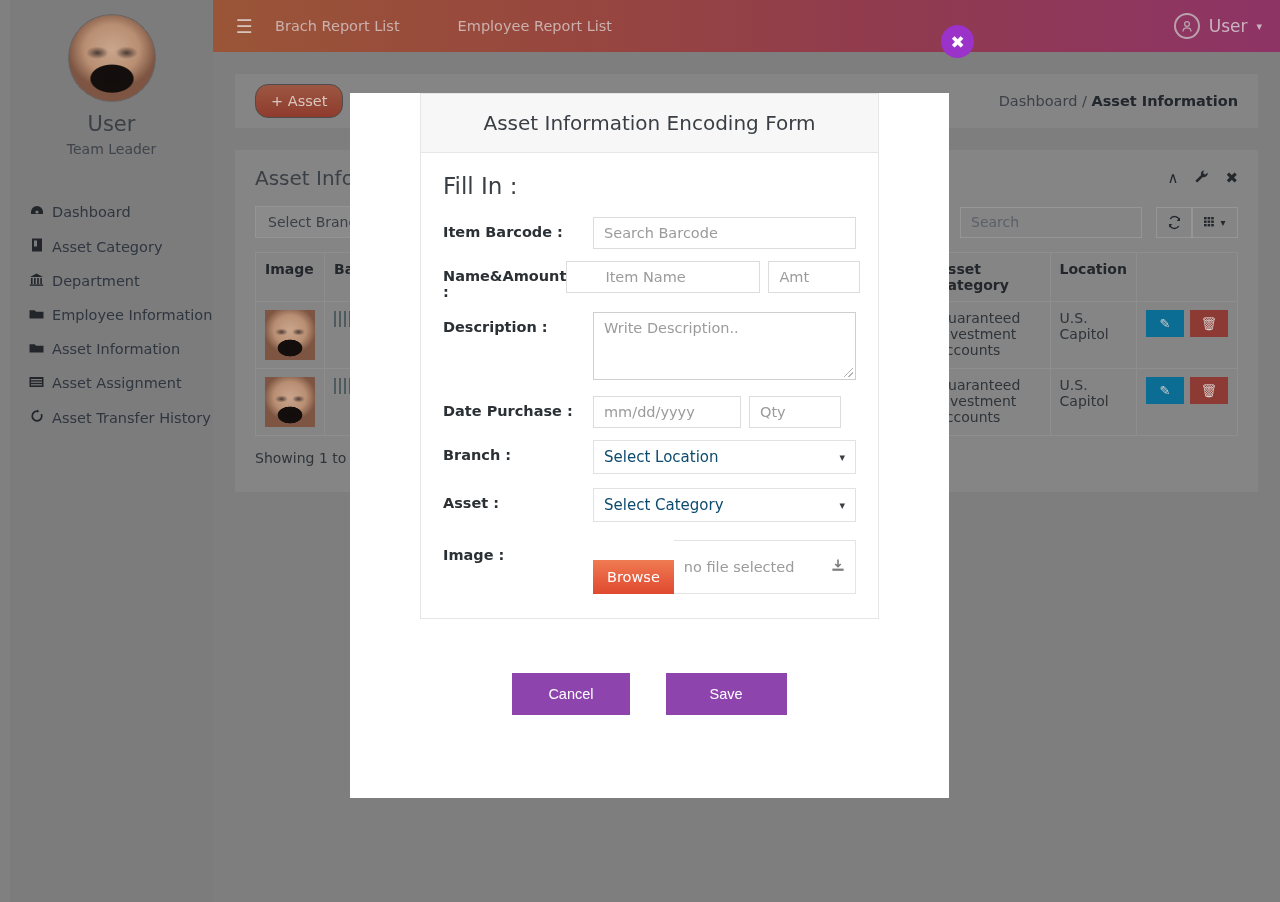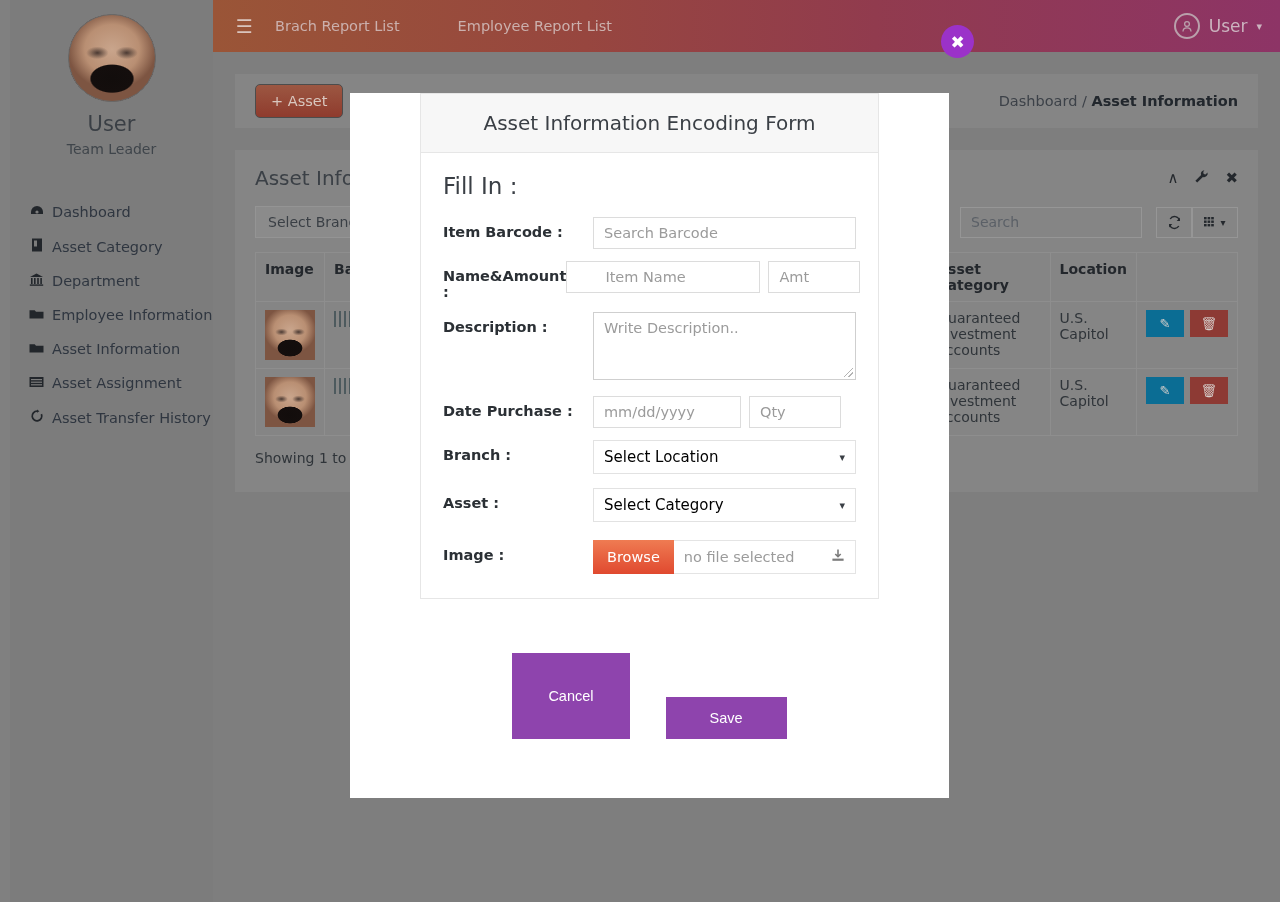--- a/index.html
+++ b/index.html
@@ -57,21 +57,21 @@
   .caret-sm { font-size: 11px; }
 
   
   .content { position: absolute; left: 213px; top: 52px; right: 0; bottom: 0; background: #7e7e7e; }
   .crumbbar {
     margin: 22px 22px 0 22px; height: 54px; background: #858585;
     display: flex; align-items: center; padding: 0 20px;
   }
   .btn-asset {
     background: linear-gradient(#9c5742, #8f3b2d); color: #d9c7bf;
-    border: 1px solid #4c4c4c; padding: 8px 15px; font-size: 14.5px; border-radius: 5px;
+    border: 1px solid #4c4c4c; padding: 8px 15px; font-size: 14.5px; border-radius: 13px;
   }
   .crumb { margin-left: auto; font-size: 14.5px; color: #3c4148; }
   .crumb b { color: #22272d; }
 
   .panel { margin: 22px; background: #858585; }
   .panel-head { display: flex; align-items: center; padding: 16px 20px 10px 20px; }
   .panel-title { font-size: 20px; color: #3b4046; }
   .panel-tools { margin-left: auto; display: flex; gap: 16px; color: #24282d; font-size: 15px; }
   .toolbar { display: flex; align-items: center; gap: 10px; padding: 6px 20px 14px 20px; }
   .sel-branch, .sel-cat {
@@ -141,37 +141,37 @@
   .ta {
     flex: 1; height: 68px; border: 1px solid #cfcfcf; background: #fff; color: #9b9b9b;
     font-size: 14.5px; padding: 7px 10px; position: relative;
   }
   .ta:after {
     content: ""; position: absolute; right: 2px; bottom: 2px; width: 9px; height: 9px;
     background: linear-gradient(135deg, transparent 45%, #b4b4b4 45%, #b4b4b4 55%, transparent 55%,
       transparent 70%, #b4b4b4 70%, #b4b4b4 80%, transparent 80%);
   }
   .sel {
-    flex: 1; height: 34px; border: 1px solid #e2e2e2; background: #fff; color: #000000;
+    flex: 1; height: 34px; border: 1px solid #e2e2e2; background: #fff; color: #0c4a6e;
     font-size: 15px; display: flex; align-items: center; padding: 0 10px; position: relative;
   }
   .sel:after { content: "▾"; position: absolute; right: 10px; font-size: 11px; color: #3a3f45; }
   .file-row { display: flex; flex: 1; }
   .browse {
     background: linear-gradient(#ef7b52, #e0492f); color: #fff; font-size: 14.5px;
-    padding: 9px 14px; display: flex; align-items: center;
+    padding: 9px 14px; display: flex; align-items: center; margin-top: 20px;
   }
   .file-name {
     flex: 1; border: 1px solid #e4e4e4; border-left: none; color: #9b9b9b; font-size: 14.5px;
     display: flex; align-items: center; padding: 0 10px;
   }
   .dl-ic { margin-left: auto; color: #7c7c7c; font-size: 14px; }
   .modal-actions { display: flex; justify-content: center; gap: 36px; margin-top: 54px; }
   .mbtn { background: #8e44ad; color: #fff; font-size: 14.5px; padding: 13px 36px; border: none; }
-  .mbtn.save { padding: 13px 44px; margin-top: 44px; }
+  .mbtn.save { padding: 13px 44px; }
 </style>
 </head>
 <body>
 
 <div class="app">
 
   <div class="page-dim">
 
     <div class="sidebar">
       <div class="profile">

